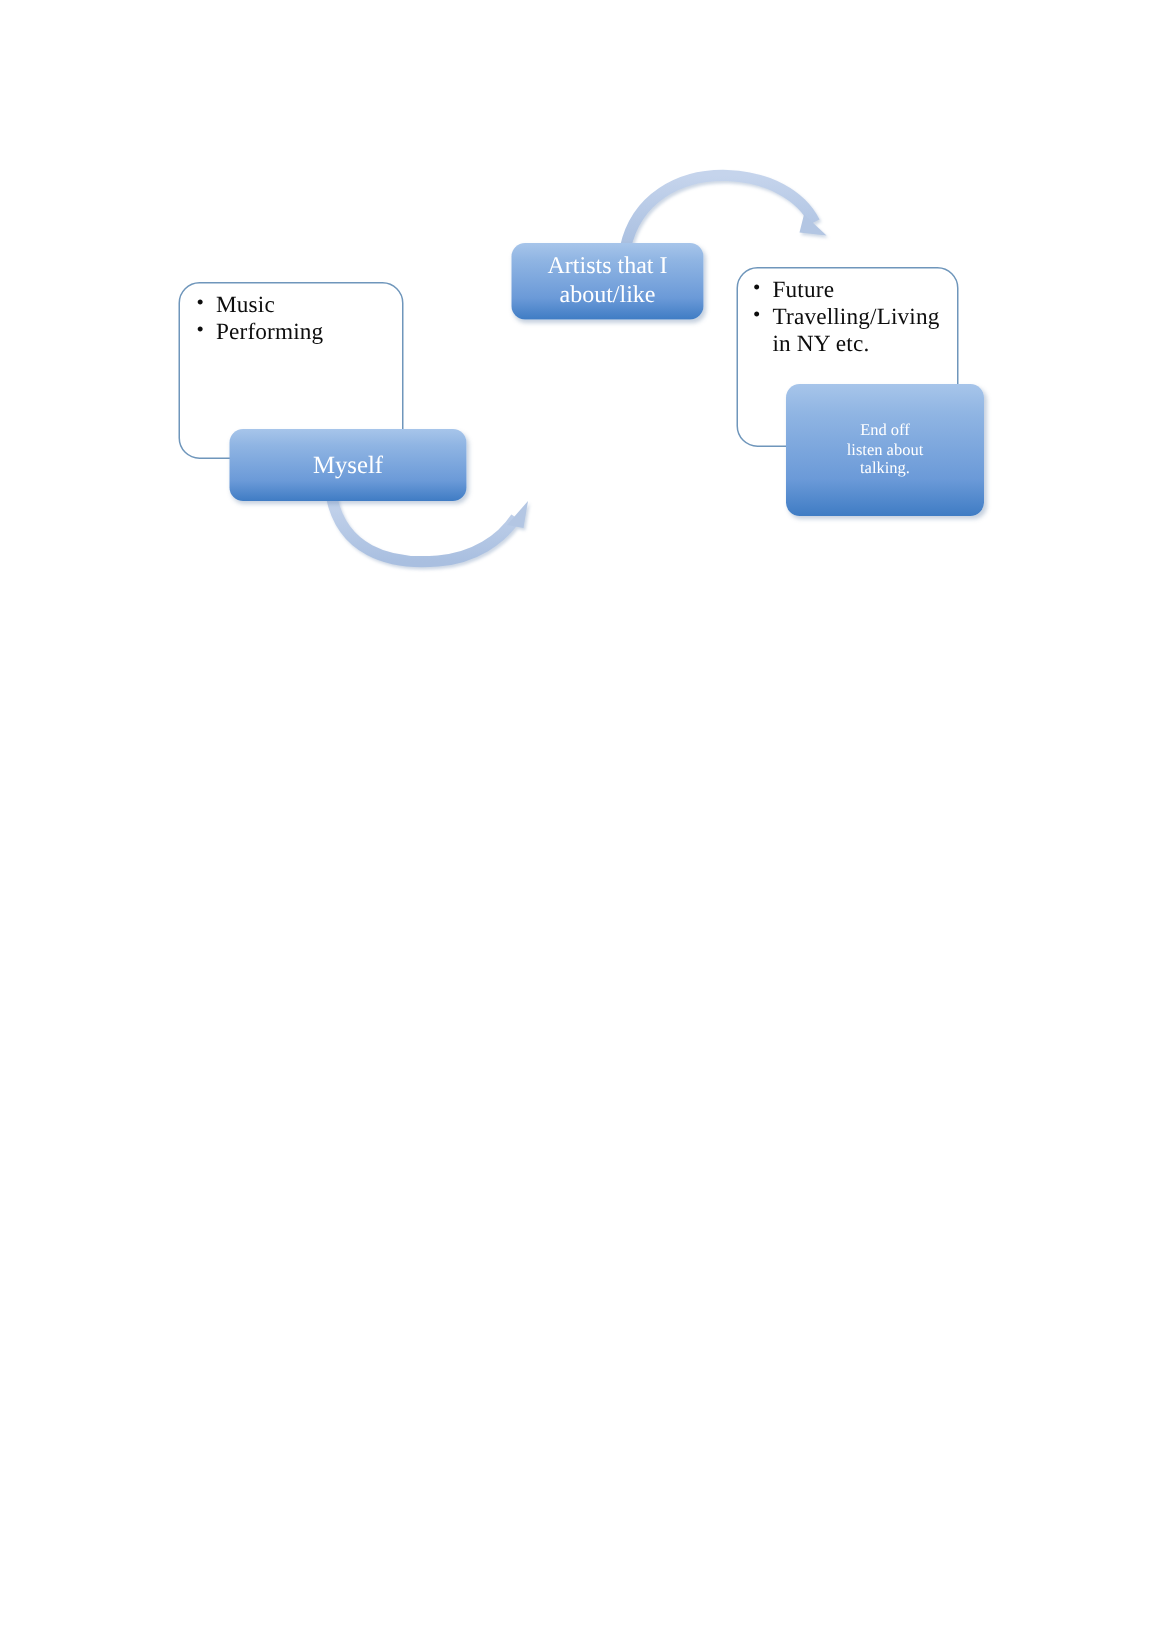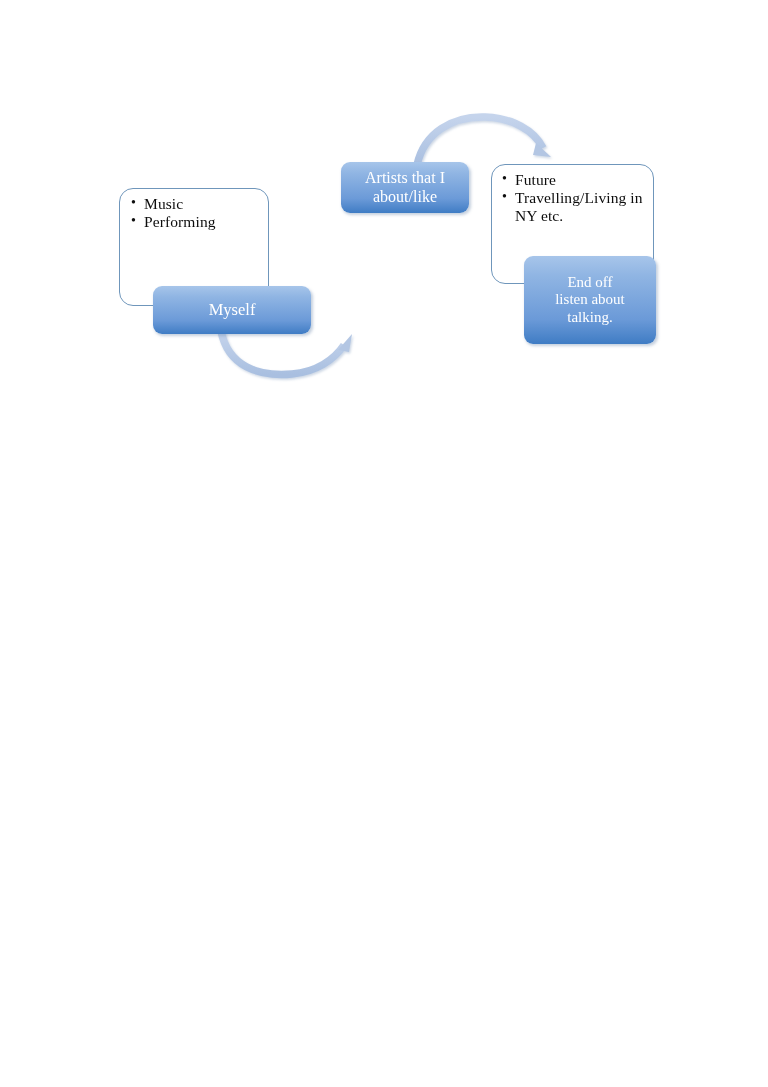--- a/index.html
+++ b/index.html
@@ -52,21 +52,21 @@
     top: -0.5px;
     font-size: 14px;
   }
 
   #box-music     { left: 119px; top: 188px; width: 150px; height: 118px; }
   #box-music .content-list { padding: 6px 0 0 11px; }
 
   #box-family    { left: 305px; top: 188px; width: 150px; height: 121px; }
   #box-family .content-list { padding: 32px 0 0 11px; }
 
-  #box-future    { left: 491px; top: 164px; width: 163px; height: 120px; }
+  #box-future    { left: 491px; top: 178px; width: 148px; height: 120px; }
   #box-future .content-list { padding: 6px 0 0 10px; }
   #box-future .content-list li { line-height: 1.17; }
 
   
   .blue-box {
     position: absolute;
     box-sizing: border-box;
     border-radius: 9px;
     background: linear-gradient(to bottom, #a7c5ea 0%, #90b5e3 22%, #6b9ad8 72%, #3f7cc4 100%);
     color: #ffffff;
@@ -74,21 +74,21 @@
     align-items: center;
     justify-content: center;
     text-align: center;
     line-height: 1.16;
     z-index: 5;
     box-shadow: 1.5px 2px 3px rgba(90,120,160,0.35);
   }
 
   #blue-myself  { left: 153px; top: 286px; width: 158px; height: 48px; font-size: 16.5px; }
   #blue-artists { left: 341px; top: 162px; width: 128px; height: 51px; font-size: 16px; padding: 0 6px; text-align: center; }
-  #blue-endoff  { left: 524px; top: 256px; width: 132px; height: 88px; font-size: 15px; padding: 0 6px; }
+  #blue-endoff  { left: 524px; top: 256px; width: 132px; height: 88px; font-size: 11px; padding: 0 6px; }
 
   .blue-box span { display: block; }
 
   
   #arrows {
     position: absolute;
     left: 0; top: 0;
     width: 768px; height: 1087px;
     z-index: 1;
     pointer-events: none;

